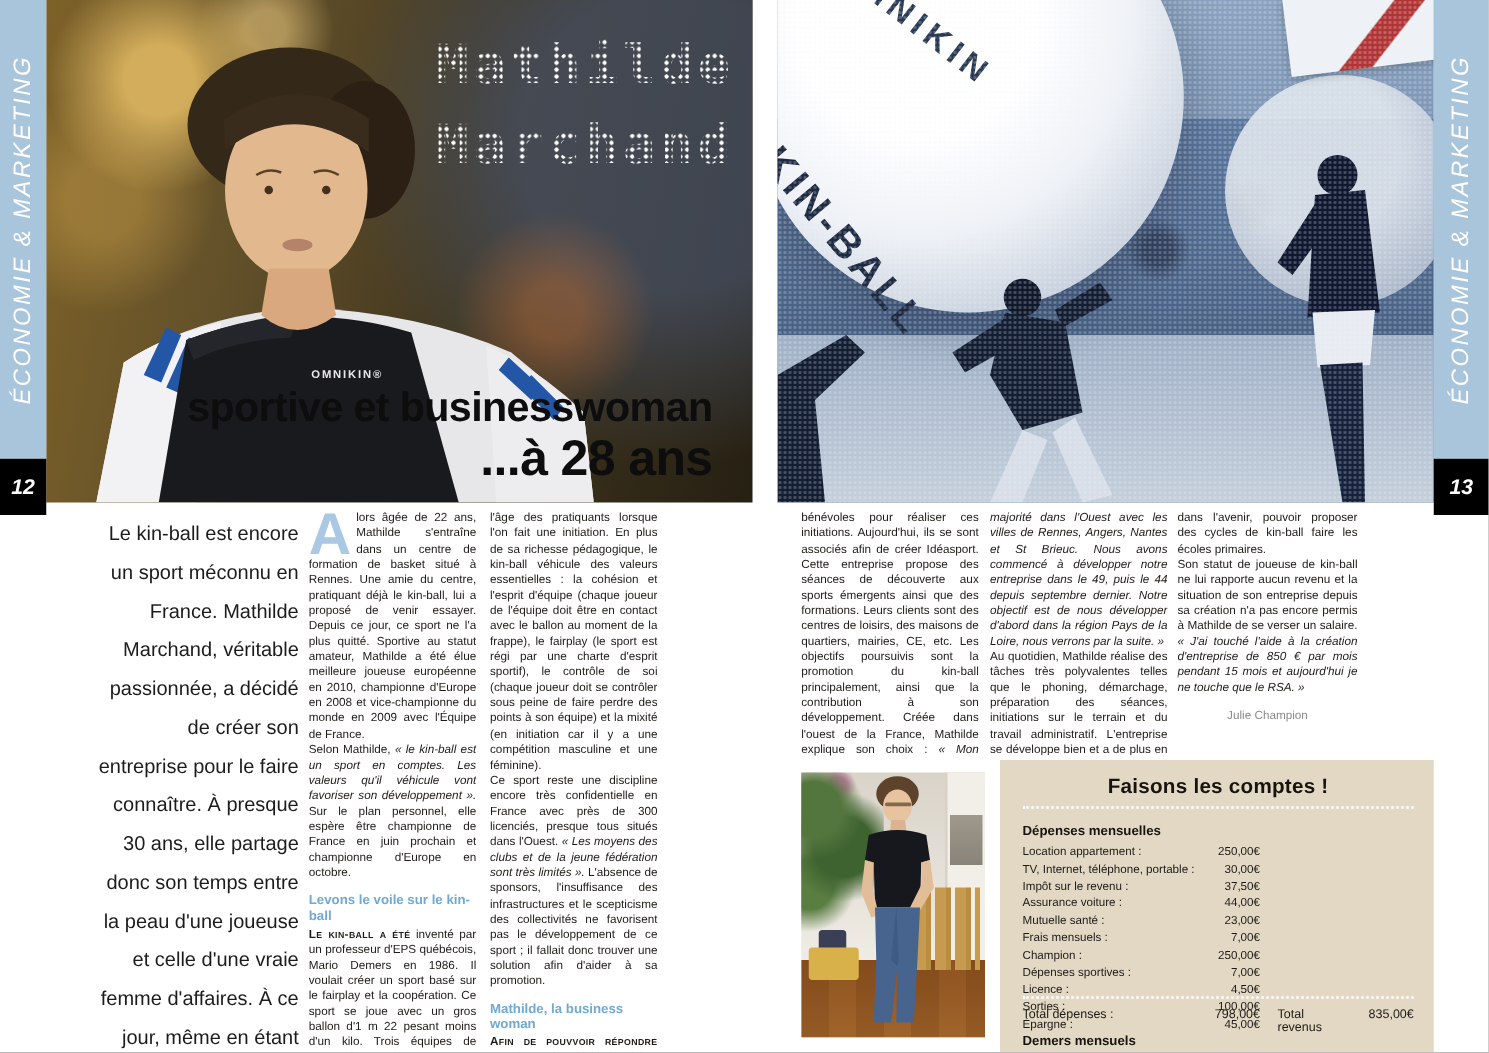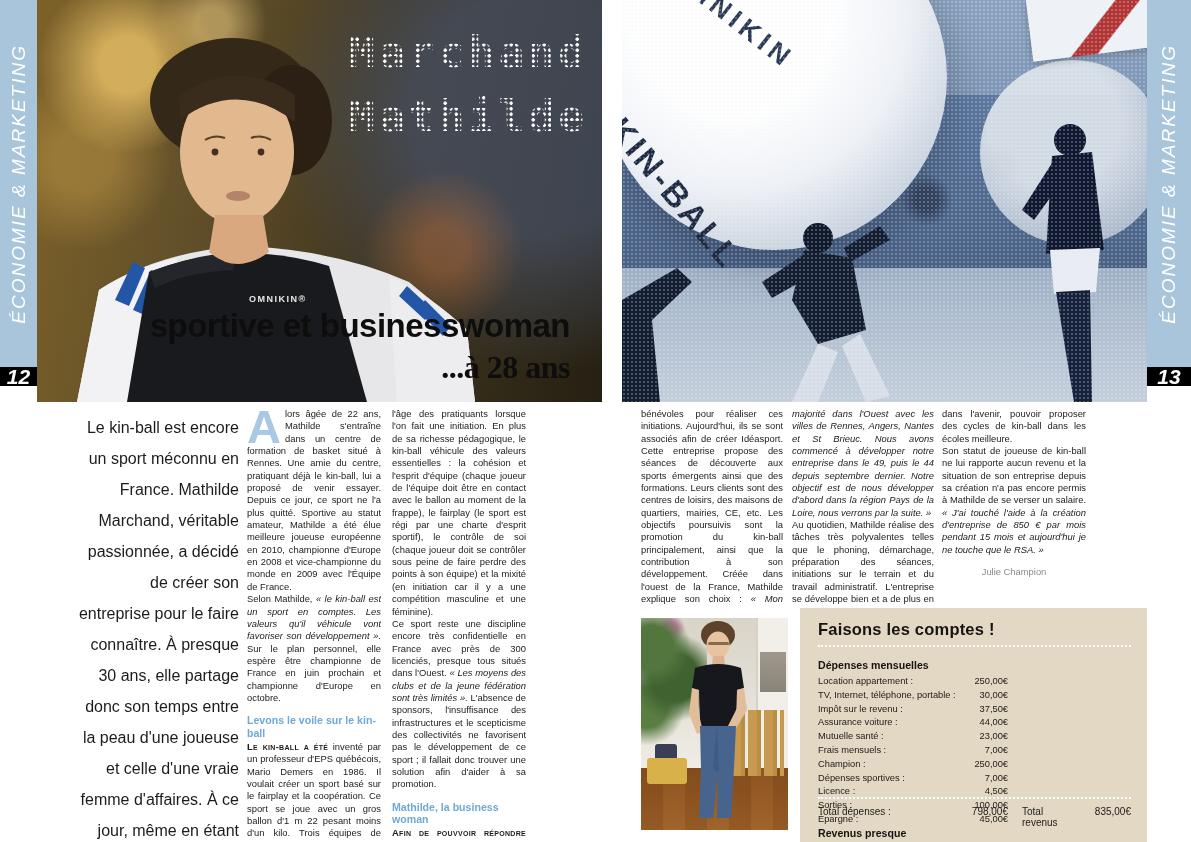--- a/index.html
+++ b/index.html
@@ -5,22 +5,22 @@
   html,body{margin:0;padding:0;background:#888;}
   .spread{position:relative;width:1191px;height:842px;background:#fff;overflow:hidden;
           font-family:"Liberation Sans",sans-serif;color:#1e1a17;}
 
   
   .band{position:absolute;top:0;height:367px;background:#a9c5dc;display:flex;align-items:center;justify-content:center;}
   .band-left{left:0;width:37px;}
   .band-right{left:1147px;width:44px;}
   .band-text{writing-mode:vertical-rl;transform:rotate(180deg);white-space:nowrap;color:#fff;
              font-style:italic;font-size:19px;letter-spacing:2px;font-weight:400;}
-  .pagebox{position:absolute;top:367px;height:19px;background:#000;color:#fff;
-           display:flex;align-items:center;justify-content:center;font-weight:bold;font-style:italic;font-size:21px;}
+  .pagebox{position:absolute;top:367px;height:45px;background:#000;color:#fff;
+           display:flex;align-items:center;justify-content:center;font-weight:bold;font-style:italic;font-size:17px;}
   .pagebox-left{left:0;width:37px;}
   .pagebox-right{left:1147px;width:44px;}
 
   
   .photo-left{position:absolute;left:37px;top:0;width:565px;height:402px;overflow:hidden;
     background:
       radial-gradient(circle at 16% 16%, rgba(221,182,96,.9) 0 28px, rgba(221,182,96,0) 90px),
       radial-gradient(circle at 31% 6%, rgba(240,205,130,.55) 0 16px, rgba(240,205,130,0) 55px),
       radial-gradient(circle at 8% 40%, rgba(190,150,70,.5) 0 30px, rgba(190,150,70,0) 90px),
       radial-gradient(circle at 72% 62%, rgba(255,130,40,.30) 0 22px, rgba(255,130,40,0) 80px),
@@ -28,21 +28,21 @@
       linear-gradient(100deg,#7d6128 0%,#63512a 28%,#463a20 55%,#262013 100%);}
   .dotted-title{position:absolute;left:312px;top:20px;line-height:64px;}
   .dotted-line{font-family:"DejaVu Sans Mono",monospace;font-weight:bold;font-size:43px;letter-spacing:4px;color:#fff;}
   @supports ((-webkit-background-clip:text) or (background-clip:text)){
     .dotted-line{color:transparent;
       background-image:radial-gradient(circle,#fff 1.5px,rgba(255,255,255,0) 1.9px);
       background-size:5.5px 5.5px;-webkit-background-clip:text;background-clip:text;}
   }
   .subtitle{position:absolute;right:32px;bottom:14px;text-align:right;color:#0d0d0d;font-weight:bold;letter-spacing:-.5px;}
   .subtitle .s1{font-size:33px;line-height:40px;}
-  .subtitle .s2{font-size:32px;line-height:42px;font-family:Liberation Serif, serif;}
+  .subtitle .s2{font-size:40px;line-height:42px;}
 
   
   .photo-right{position:absolute;left:622px;top:0;width:525px;height:402px;overflow:hidden;
                background:linear-gradient(#8ba3c0,#6e87a8 55%,#5d7698);}
   .photo-right::after{content:"";position:absolute;inset:0;
       background-image:radial-gradient(rgba(238,243,250,.25) 1px,rgba(238,243,250,0) 1.45px);
       background-size:4px 4px;pointer-events:none;}
   .crowd{position:absolute;left:0;top:95px;width:100%;height:175px;opacity:.8;
       background:
         radial-gradient(circle at 12% 30%, rgba(25,35,60,.8) 0 9px, rgba(25,35,60,0) 22px),
@@ -95,21 +95,21 @@
       background-blend-mode:multiply;}
   .pi-bench{position:absolute;right:4px;top:92px;width:52px;height:66px;
       background:repeating-linear-gradient(90deg,#c79b4f 0 9px,#b98e41 9px 13px,rgba(0,0,0,0) 13px 16px);}
   .pi-stool{position:absolute;left:6px;top:140px;width:40px;height:26px;background:#d8b14a;border-radius:3px;}
   .pi-bottles{position:absolute;left:14px;top:126px;width:22px;height:16px;background:#3a3f55;border-radius:3px 3px 0 0;}
   .pi-person{position:absolute;left:0;top:0;}
 
   
   .accounts{position:absolute;left:800px;top:608px;width:347px;height:234px;background:#e2d8c4;
             padding:12px 16px 10px 18px;box-sizing:border-box;}
-  .accounts .atitle{font-size:16.5px;font-weight:bold;color:#17130e;letter-spacing:.2px;}
+  .accounts .atitle{font-size:16.5px;font-weight:bold;color:#17130e;letter-spacing:.2px;text-align:center;}
   .dotrule{border-bottom:2px dotted #fff;margin-top:6px;}
   .box-cols{display:flex;margin-top:12px;flex-direction:column;}
   .bc-left{width:190px;}
   .bc-right{flex:1;}
   .bheader{font-size:10.6px;font-weight:bold;margin-bottom:4px;color:#17130e;}
   .brow{display:flex;justify-content:space-between;font-size:9.3px;line-height:13.8px;}
   .brow .v{white-space:nowrap;}
   .bnote{font-size:9.3px;line-height:13.8px;text-align:justify;}
   .totals{position:absolute;left:18px;right:16px;bottom:14px;border-top:2px dotted #fff;padding-top:7px;display:flex;gap:14px;}
   .totals .pair{display:flex;justify-content:space-between;font-size:10px;font-weight:normal;gap:30px;}
@@ -140,22 +140,22 @@
       <path d="M96 310 L114 270 L126 276 L110 316 Z" fill="#2456a8"></path>
       <path d="M114 320 L132 278 L144 284 L128 324 Z" fill="#2456a8"></path>
       <path d="M370 286 L396 310 L388 320 L362 296 Z" fill="#2456a8"></path>
       <path d="M388 300 L414 326 L406 336 L380 310 Z" fill="#2456a8"></path>
       <path d="M90 402 L112 272 Q200 238 292 266 L330 402 Z" fill="#191a1e"></path>
       <path d="M112 272 Q160 254 200 252 L196 270 Q150 272 118 288 Z" fill="#24262c"></path>
       <path d="M172 252 Q200 276 232 252 L226 232 L178 232 Z" fill="#d9a87e"></path>
       <text x="212" y="302" font-size="9" font-weight="bold" letter-spacing="1.5" fill="#e8e8e8">OMNIKIN®</text>
     </svg>
     <div class="dotted-title">
+      <div class="dotted-line">Mathilde</div>
       <div class="dotted-line">Marchand</div>
-      <div class="dotted-line">Mathilde</div>
     </div>
     <div class="subtitle">
       <div class="s1">sportive et businesswoman</div>
       <div class="s2">...à 28 ans</div>
     </div>
   </div>
 
   <div class="photo-right">
     <div class="crowd"></div>
     <div class="floor"></div>
@@ -209,21 +209,21 @@
   <div class="col" style="left:641px;width:142px;height:200px;">
     <p><span>bénévoles pour réaliser ces initiations. Aujourd'hui, ils se sont associés afin de créer Idéasport. Cette entreprise propose des séances de découverte aux sports émergents ainsi que des formations. Leurs clients sont des centres de loisirs, des maisons de quartiers, mairies, CE, etc. Les objectifs poursuivis sont la promotion du kin-ball principalement, ainsi que la contribution à son développement. Créée dans l'ouest de la France, Mathilde explique son choix : </span><span class="it">« Mon associé et moi habitions Angers au moment de la création. De plus, les clubs de kin-ball sont concentrés en</span></p>
   </div>
 
   <div class="col" style="left:792px;width:142px;height:196px;">
     <p class="it">majorité dans l'Ouest avec les villes de Rennes, Angers, Nantes et St Brieuc. Nous avons commencé à développer notre entreprise dans le 49, puis le 44 depuis septembre dernier. Notre objectif est de nous développer d'abord dans la région Pays de la Loire, nous verrons par la suite. »</p>
     <p>Au quotidien, Mathilde réalise des tâches très polyvalentes telles que le phoning, démarchage, préparation des séances, initiations sur le terrain et du travail administratif. L'entreprise se développe bien et a de plus en plus de demandes. Les associés souhaitent</p>
   </div>
 
   <div class="col" style="left:942px;width:144px;height:190px;">
-    <p>dans l'avenir, pouvoir proposer des cycles de kin-ball dans les écoles meilleure.</p>
+    <p>dans l'avenir, pouvoir proposer des cycles de kin-ball faire les écoles primaires.</p>
     <p><span>Son statut de joueuse de kin-ball ne lui rapporte aucun revenu et la situation de son entreprise depuis sa création n'a pas encore permis à Mathilde de se verser un salaire. </span><span class="it">« J'ai touché l'aide à la création d'entreprise de 850 € par mois pendant 15 mois et aujourd'hui je ne touche que le RSA. »</span></p>
     <div class="byline">Julie Champion</div>
   </div>
 
   <div class="photo-inline">
     <div class="pi-door"></div>
     <div class="pi-kitchen"></div>
     <div class="pi-plant"></div>
     <div class="pi-floor"></div>
     <div class="pi-bench"></div>
@@ -289,21 +289,21 @@
         <div class="brow">
             <span>Sorties :</span>
             <span class="v">100,00€</span>
           </div>
         <div class="brow">
             <span>Épargne :</span>
             <span class="v">45,00€</span>
           </div>
       </div>
       <div class="bc-right">
-        <div class="bheader">Revenus presque</div>
+        <div class="bheader">Demers mensuels</div>
         <div class="brow">
             <span>RSA :</span>
             <span class="v">475,00€</span>
           </div>
         <div class="brow">
             <span>Désépargne</span>
             <span class="v">360,00€</span>
           </div>
         <div class="bnote">(ponction sur ses économies afin de subvenir à ses besoins)</div>
       </div>

